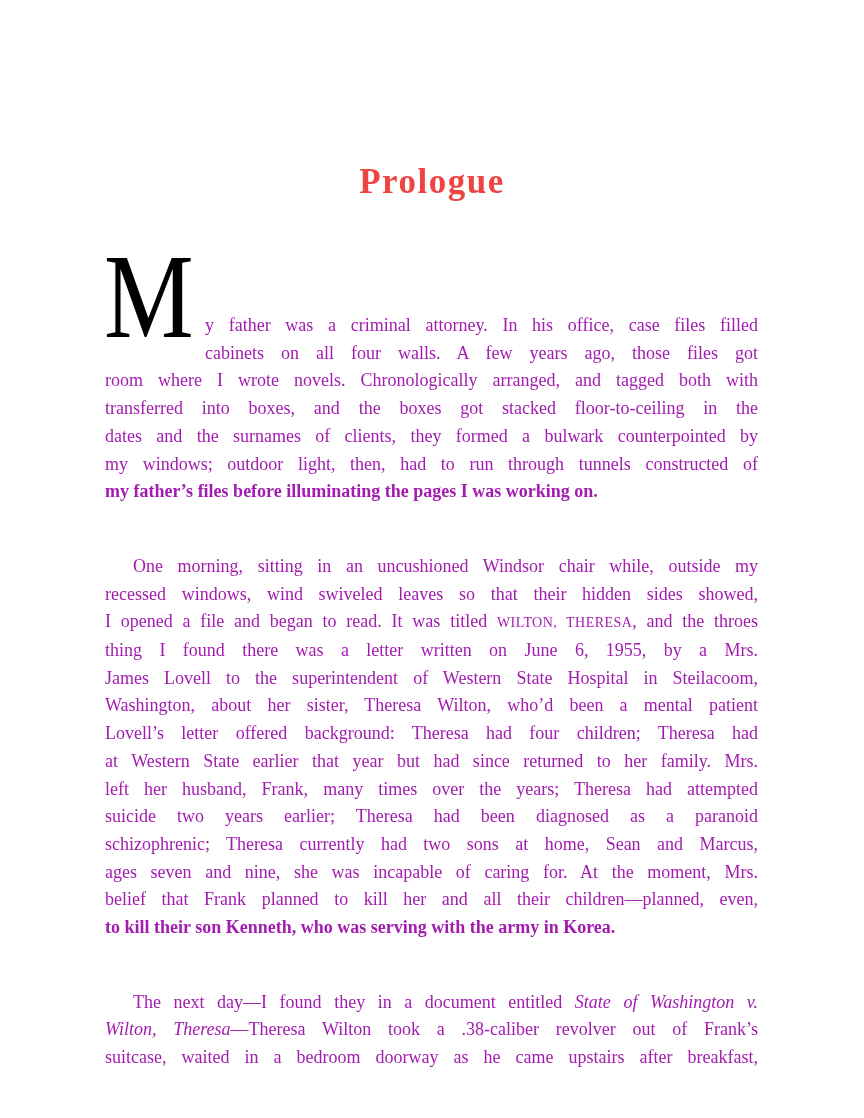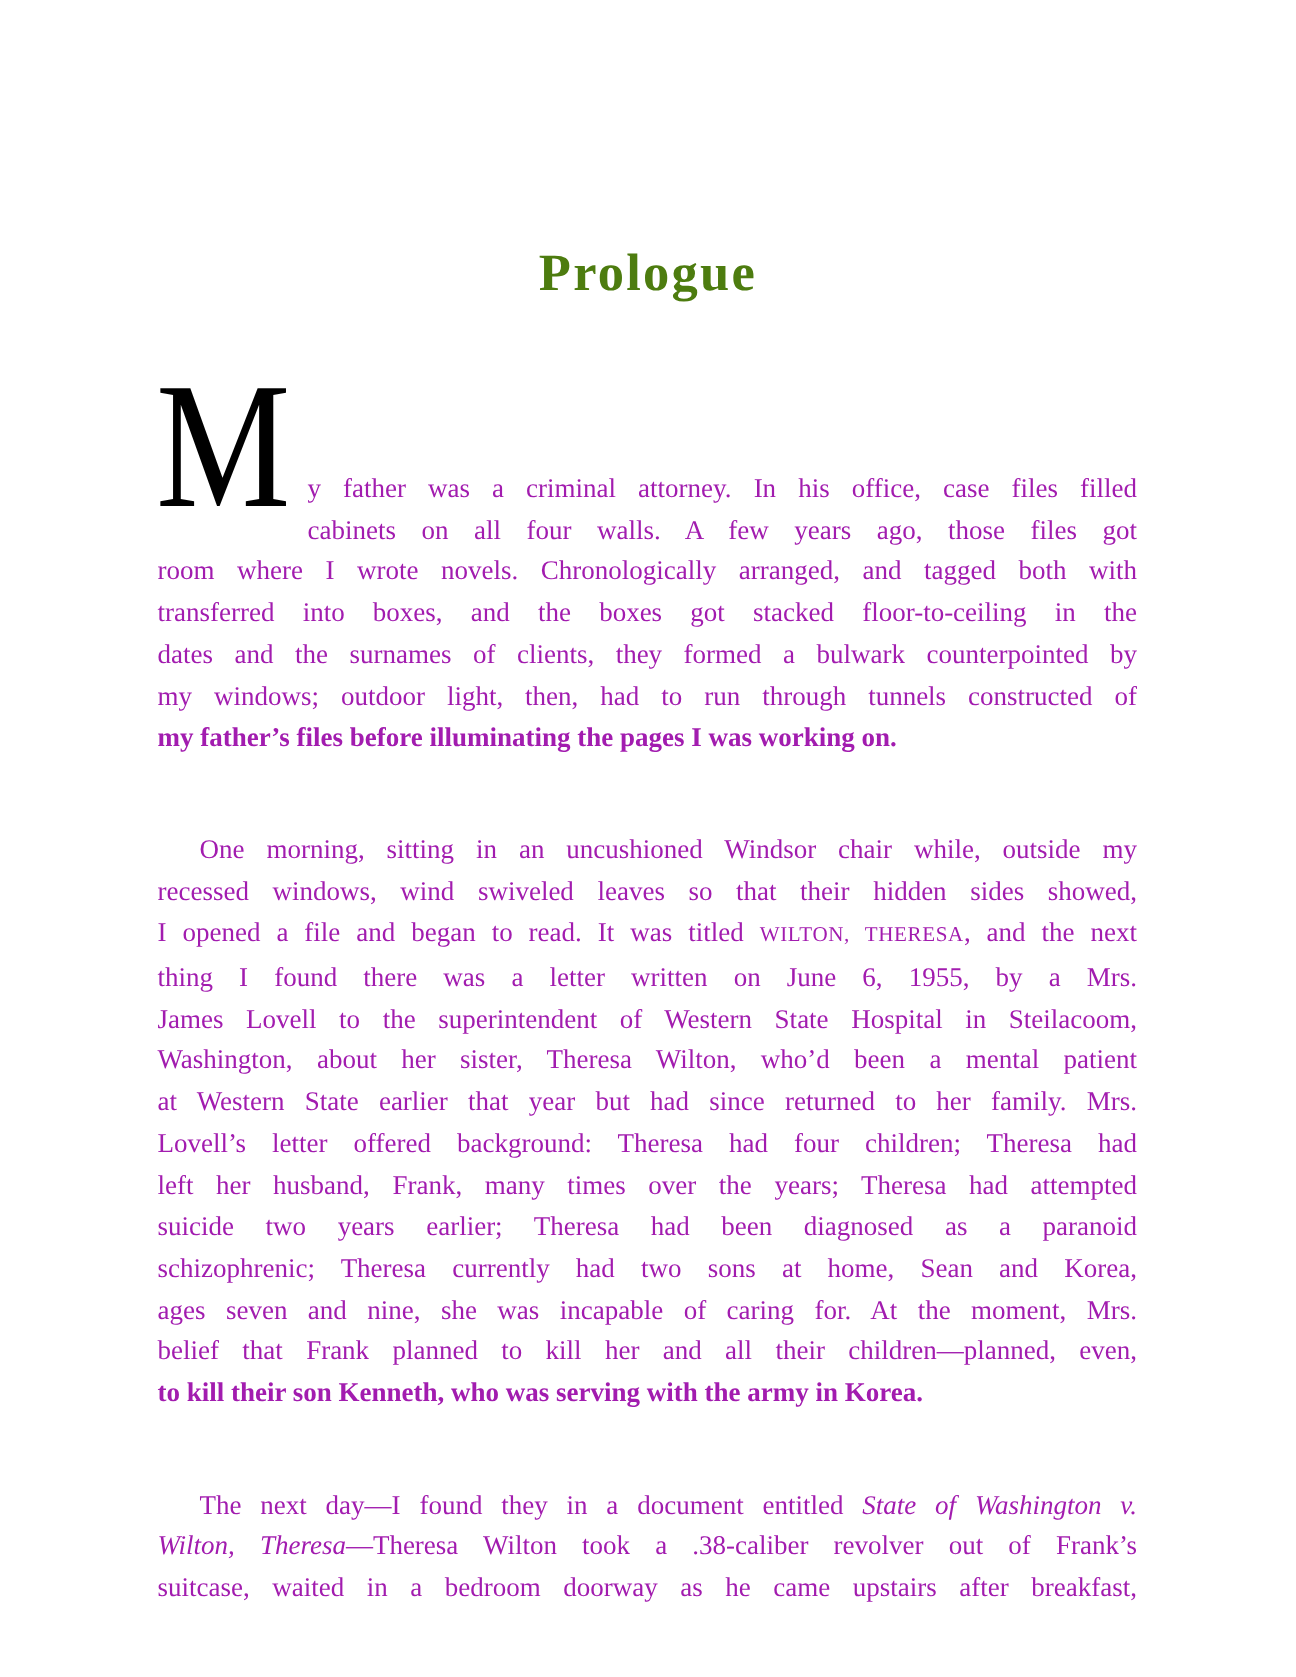--- a/index.html
+++ b/index.html
@@ -18,21 +18,21 @@
   .chapter-title {
     position: absolute;
     top: 161px;
     left: 0;
     width: 864px;
     text-align: center;
     font-family: "Liberation Serif", serif;
     font-size: 35px;
     font-weight: bold;
     letter-spacing: 1.5px;
-    color: #4d7c0f;
+    color: #ef4444;
     line-height: 1.2;
   }
   .drop-cap {
     position: absolute;
     top: 237px;
     left: 104px;
     font-family: "Liberation Serif", serif;
     font-size: 120px;
     line-height: 1;
     color: #000000;
@@ -78,29 +78,29 @@
         <div class="line dc"><span>cabinets on all four walls. A few years ago, those files got</span></div>
         <div class="line"><span>room where I wrote novels. Chronologically arranged, and tagged both with</span></div>
         <div class="line"><span>transferred into boxes, and the boxes got stacked floor-to-ceiling in the</span></div>
         <div class="line"><span>dates and the surnames of clients, they formed a bulwark counterpointed by</span></div>
         <div class="line"><span>my windows; outdoor light, then, had to run through tunnels constructed of</span></div>
         <div class="line nojust"><span>my father’s files before illuminating the pages I was working on.</span></div>
       </div>
       <div class="paragraph">
         <div class="line indent"><span>One morning, sitting in an uncushioned Windsor chair while, outside my</span></div>
         <div class="line"><span>recessed windows, wind swiveled leaves so that their hidden sides showed,</span></div>
-        <div class="line"><span>I opened a file and began to read. It was titled </span><span class="seg-smallcaps">WILTON, THERESA</span><span>, and the next</span></div>
+        <div class="line"><span>I opened a file and began to read. It was titled </span><span class="seg-smallcaps">WILTON, THERESA</span><span>, and the throes</span></div>
         <div class="line"><span>thing I found there was a letter written on June 6, 1955, by a Mrs.</span></div>
         <div class="line"><span>James Lovell to the superintendent of Western State Hospital in Steilacoom,</span></div>
         <div class="line"><span>Washington, about her sister, Theresa Wilton, who’d been a mental patient</span></div>
+        <div class="line"><span>Lovell’s letter offered background: Theresa had four children; Theresa had</span></div>
         <div class="line"><span>at Western State earlier that year but had since returned to her family. Mrs.</span></div>
-        <div class="line"><span>Lovell’s letter offered background: Theresa had four children; Theresa had</span></div>
         <div class="line"><span>left her husband, Frank, many times over the years; Theresa had attempted</span></div>
         <div class="line"><span>suicide two years earlier; Theresa had been diagnosed as a paranoid</span></div>
-        <div class="line"><span>schizophrenic; Theresa currently had two sons at home, Sean and Korea,</span></div>
+        <div class="line"><span>schizophrenic; Theresa currently had two sons at home, Sean and Marcus,</span></div>
         <div class="line"><span>ages seven and nine, she was incapable of caring for. At the moment, Mrs.</span></div>
         <div class="line"><span>belief that Frank planned to kill her and all their children—planned, even,</span></div>
         <div class="line nojust"><span>to kill their son Kenneth, who was serving with the army in Korea.</span></div>
       </div>
       <div class="paragraph">
         <div class="line indent"><span>The next day—I found they in a document entitled </span><span class="seg-italic">State of Washington v.</span></div>
         <div class="line"><span class="seg-italic">Wilton, Theresa</span><span>—Theresa Wilton took a .38-caliber revolver out of Frank’s</span></div>
         <div class="line"><span>suitcase, waited in a bedroom doorway as he came upstairs after breakfast,</span></div>
       </div>
     </div>

